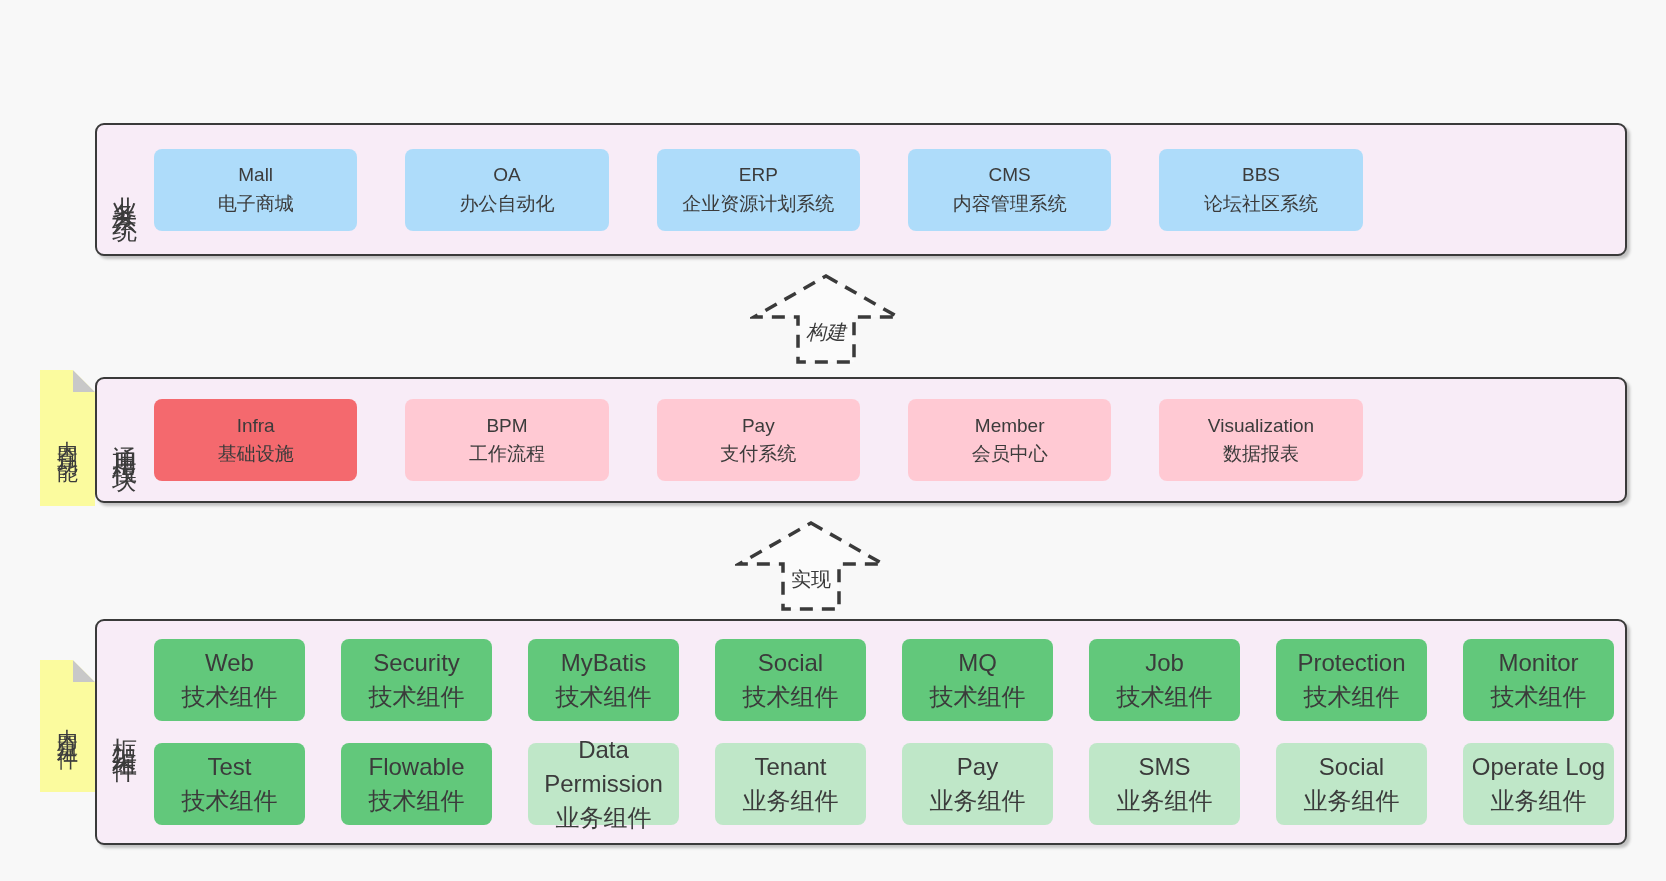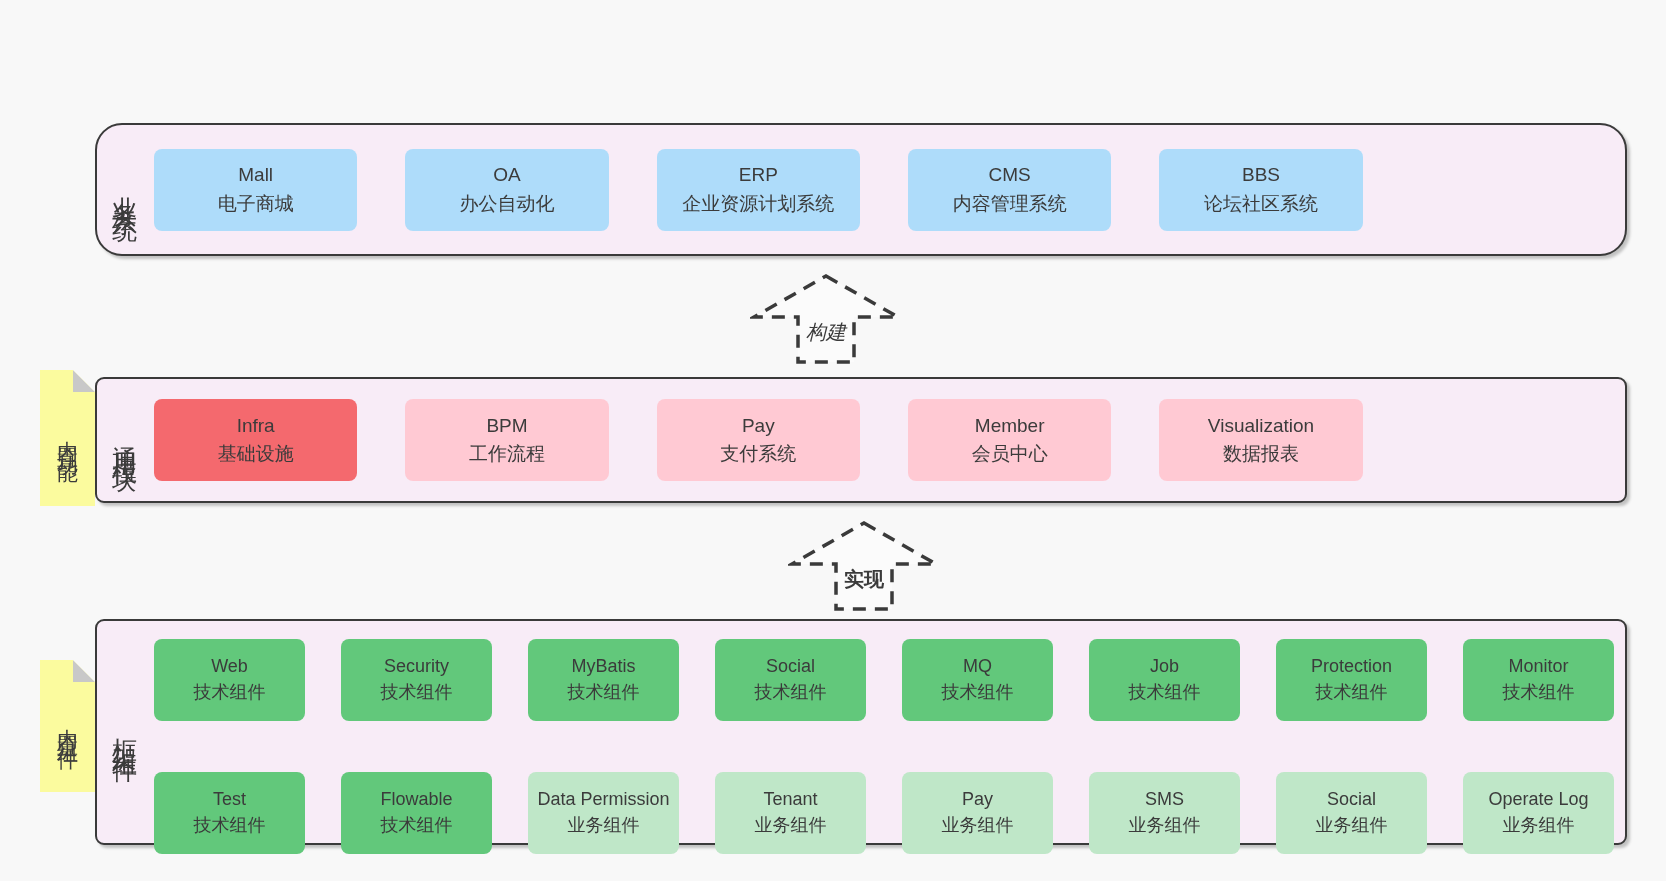--- a/index.html
+++ b/index.html
@@ -17,21 +17,21 @@
     width:1532px;
     box-sizing:border-box;
     background:#f8ecf7;
     border:2px solid #3a3a3a;
     border-radius:9px;
     box-shadow:3px 3px 3px rgba(0,0,0,.22);
     display:flex;
     align-items:center;
     padding-right:11px;
   }
-  .layer-business{height:133px;border-radius:27px;}
+  .layer-business{height:133px;}
   .layer-modules{height:126px;}
   .layer-components{height:226px;}
 
   .side-label{
     flex:0 0 57px;
     display:flex;align-items:center;justify-content:center;
     height:100%;
   }
   .side-label span{
     writing-mode:vertical-rl;
@@ -45,21 +45,21 @@
   .grid6{flex:1;display:grid;grid-template-columns:repeat(6,1fr);column-gap:48px;}
   .grid8{flex:1;display:grid;grid-template-columns:repeat(8,1fr);gap:22px 36px;}
 
   .box{
     height:82px;
     border-radius:8px;
     display:flex;flex-direction:column;align-items:center;justify-content:center;
     text-align:center;
     font-size:19px;line-height:1.5;
   }
-  .grid8 .box{font-size:18px;line-height:1.42;margin-top:29px;}
+  .grid8 .box{font-size:24px;line-height:1.42;}
   .box .t{white-space:pre-line;}
   .blue  {background:#aedcfa;}
   .red   {background:#f4696e;}
   .pink  {background:#ffc9d3;}
   .gdark {background:#62c87b;}
   .glight{background:#bfe7c8;}
 
   
   .note{
     position:absolute;
@@ -86,21 +86,21 @@
   }
   .note-modules{top:-9px;height:136px;}
   .note-components{top:39px;height:132px;}
 
   
   .arrow-zone{position:relative;}
   .zone1{height:121px;font-style:italic;}
   .zone2{height:116px;}
   .arrow{position:absolute;top:17px;width:152px;height:92px;}
   .arrow1{left:750px;}
-  .arrow2{left:788px;font-weight:bold;}
+  .arrow2{left:735px;}
   .arrow svg{display:block;}
   .arrow-label{
     position:absolute;top:46px;left:0;width:100%;
     text-align:center;font-size:20px;color:#3b3b3b;
   }
   .arrow-label span{background:#fbfbfb;padding:0 2px;}
 </style>
 </head>
 <body>
 

